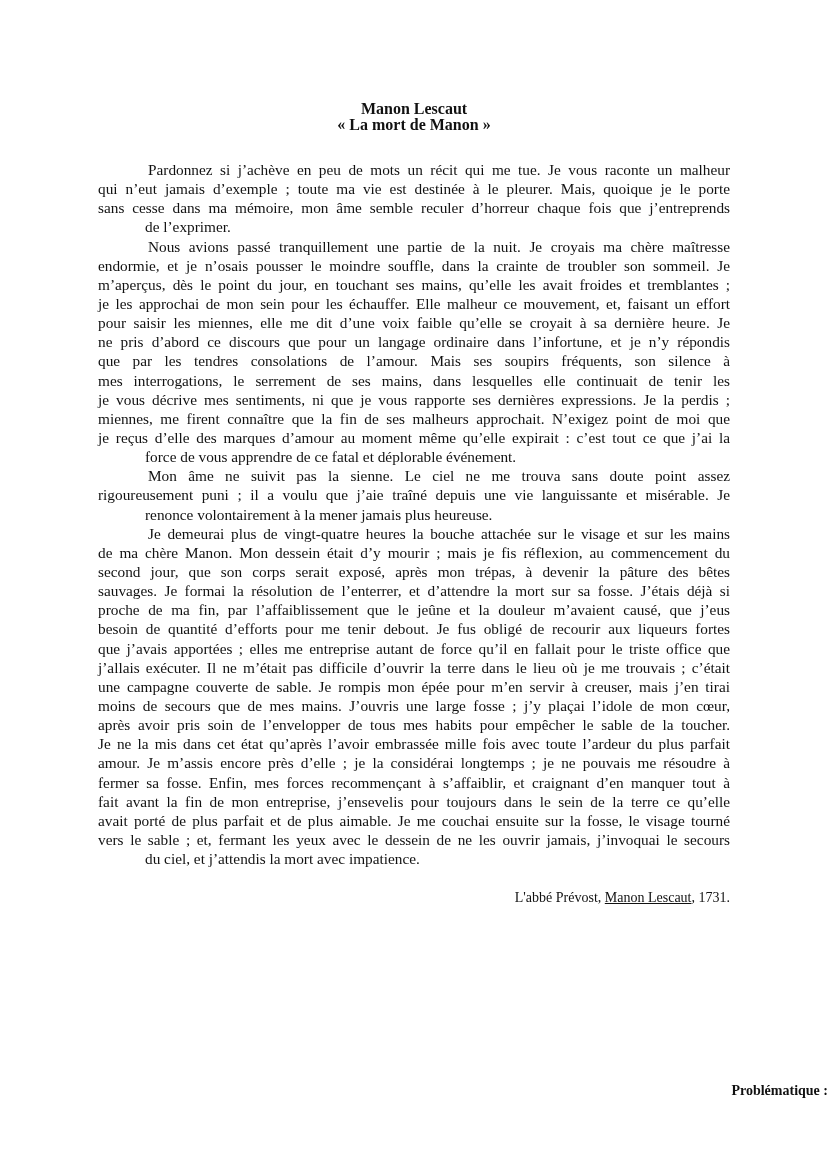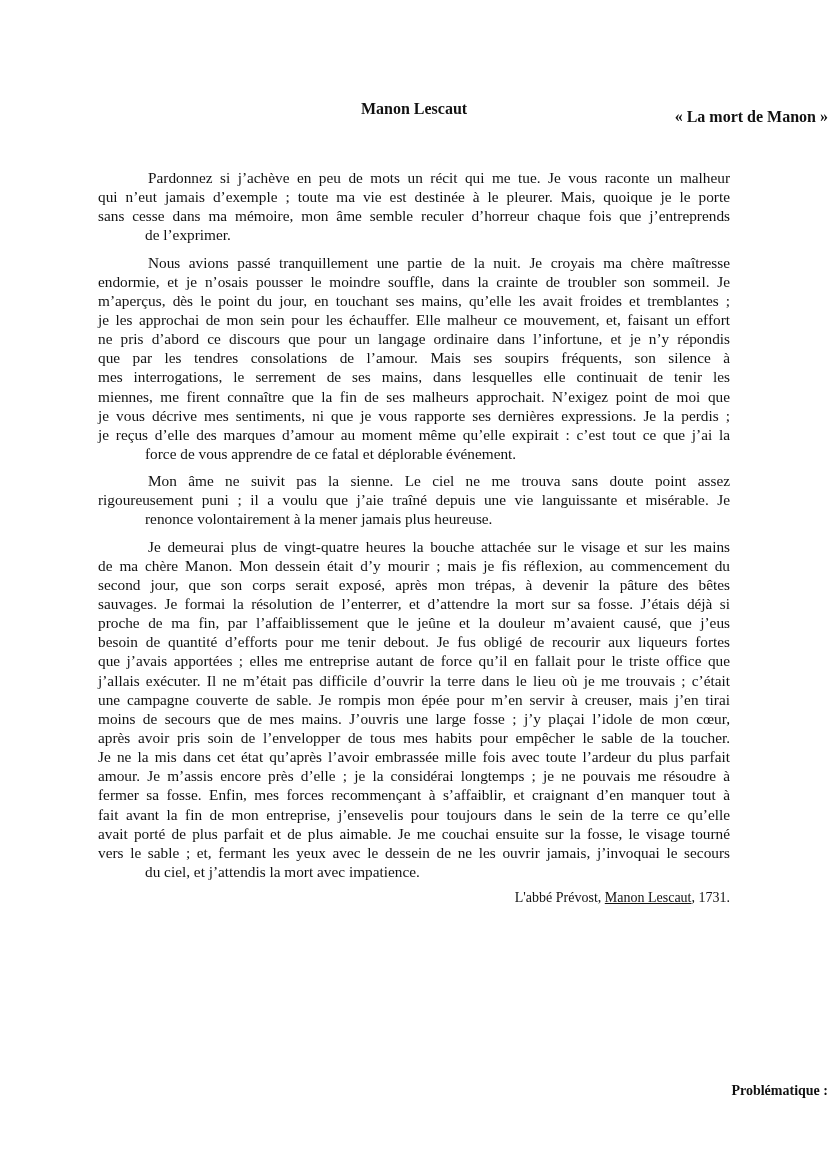--- a/index.html
+++ b/index.html
@@ -1,25 +1,25 @@
 <!DOCTYPE html>
 <html><head>
 <meta charset="utf-8">
 <style>
   html, body { margin: 0; padding: 0; background: #ffffff; }
   body { width: 828px; height: 1171px; position: relative; overflow: hidden;
          font-family: "Liberation Serif", "DejaVu Serif", serif; color: #111; }
   .title { position: absolute; left: 0; width: 828px; text-align: center;
            font-weight: bold; font-size: 16px; }
   #t1 { top: 100px; }
-  #t2 { top: 108px; text-align: right; }
+  #t2 { top: 116px; }
   .body { position: absolute; left: 98px; width: 632px; top: 160px; }
   .line { height: 19.15px; line-height: 19.15px; font-size: 15.3px;
           text-align: justify; text-align-last: justify; white-space: nowrap; }
-  .line.first { padding-left: 50px; margin-top: 8px; }
+  .line.first { padding-left: 50px; }
   .line.last { text-align-last: left; margin-left: 47px; }
   .source { position: absolute; top: 890px; right: 98px; font-size: 14px; }
   .source u { text-decoration: underline; }
   .problem { position: absolute; top: 1083px; left: 0; width: 828px; text-align: right;
              font-weight: bold; font-size: 14px; }
 </style>
 </head>
 <body>
 
 <div id="t1" class="title">Manon Lescaut</div>
@@ -30,25 +30,26 @@
       <div class="line first">Pardonnez si j’achève en peu de mots un récit qui me tue. Je vous raconte un malheur</div>
       <div class="line">qui n’eut jamais d’exemple ; toute ma vie est destinée à le pleurer. Mais, quoique je le porte</div>
       <div class="line">sans cesse dans ma mémoire, mon âme semble reculer d’horreur chaque fois que j’entreprends</div>
       <div class="line last">de l’exprimer.</div>
     </div>
     <div>
       <div class="line first">Nous avions passé tranquillement une partie de la nuit. Je croyais ma chère maîtresse</div>
       <div class="line">endormie, et je n’osais pousser le moindre souffle, dans la crainte de troubler son sommeil. Je</div>
       <div class="line">m’aperçus, dès le point du jour, en touchant ses mains, qu’elle les avait froides et tremblantes ;</div>
       <div class="line">je les approchai de mon sein pour les échauffer. Elle malheur ce mouvement, et, faisant un effort</div>
+      <div class="line">pour saisir les miennes, elle me dit d’une voix faible qu’elle se croyait à sa dernière heure. Je</div>
       <div class="line">ne pris d’abord ce discours que pour un langage ordinaire dans l’infortune, et je n’y répondis</div>
       <div class="line">que par les tendres consolations de l’amour. Mais ses soupirs fréquents, son silence à</div>
       <div class="line">mes interrogations, le serrement de ses mains, dans lesquelles elle continuait de tenir les</div>
+      <div class="line">je vous décrive mes sentiments, ni que je vous rapporte ses dernières expressions. Je la perdis ;</div>
       <div class="line">miennes, me firent connaître que la fin de ses malheurs approchait. N’exigez point de moi que</div>
-      <div class="line">je vous décrive mes sentiments, ni que je vous rapporte ses dernières expressions. Je la perdis ;</div>
       <div class="line">je reçus d’elle des marques d’amour au moment même qu’elle expirait : c’est tout ce que j’ai la</div>
       <div class="line last">force de vous apprendre de ce fatal et déplorable événement.</div>
     </div>
     <div>
       <div class="line first">Mon âme ne suivit pas la sienne. Le ciel ne me trouva sans doute point assez</div>
       <div class="line">rigoureusement puni ; il a voulu que j’aie traîné depuis une vie languissante et misérable. Je</div>
       <div class="line last">renonce volontairement à la mener jamais plus heureuse.</div>
     </div>
     <div>
       <div class="line first">Je demeurai plus de vingt-quatre heures la bouche attachée sur le visage et sur les mains</div>

